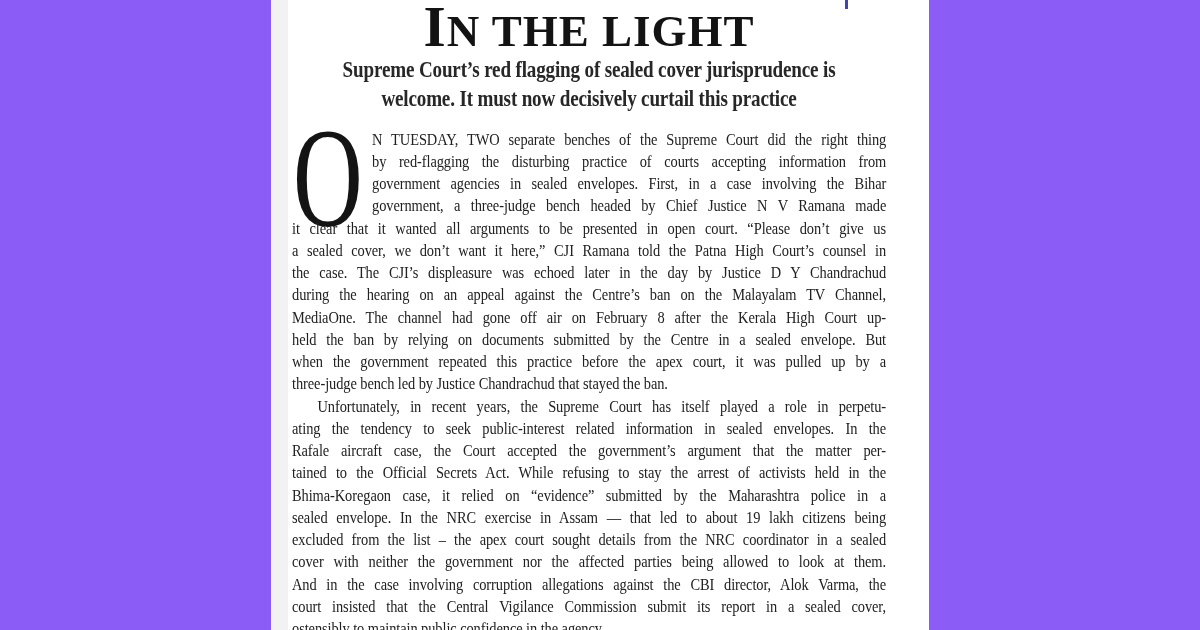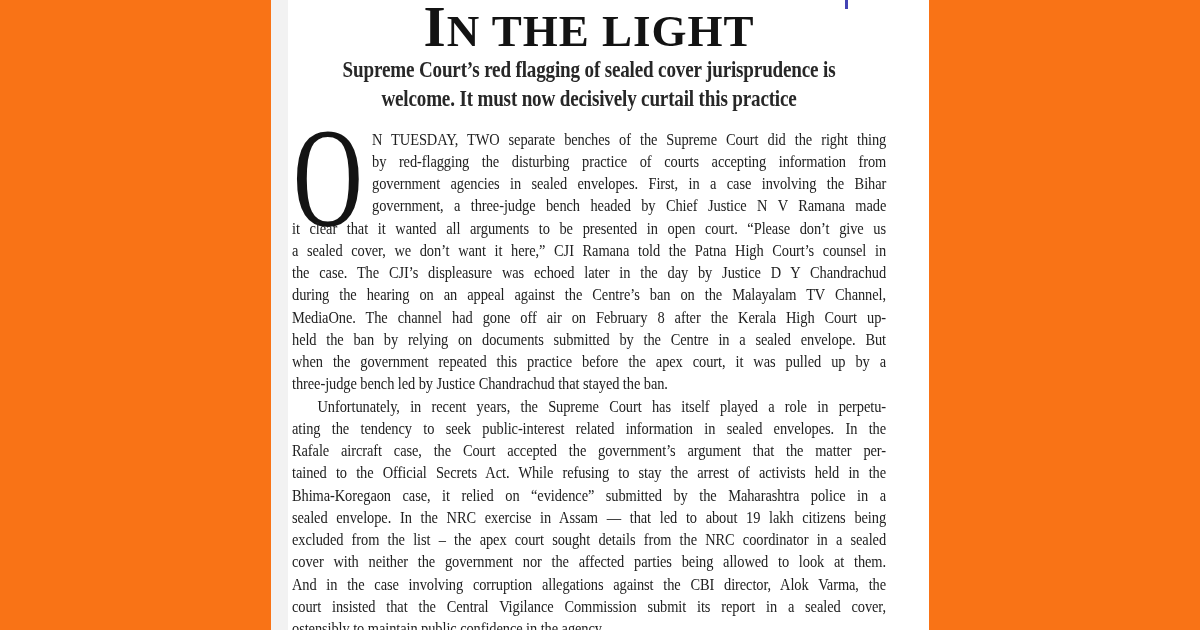--- a/index.html
+++ b/index.html
@@ -1,16 +1,16 @@
 <!DOCTYPE html>
 <html><head>
 <meta charset="utf-8">
 <style>
   html,body{margin:0;padding:0;background:#474747;}
-  .stage{position:relative;width:1200px;height:630px;overflow:hidden;background:#f97316;
+  .stage{position:relative;width:1200px;height:630px;overflow:hidden;background:#8b5cf6;
          font-family:"Liberation Serif","DejaVu Serif",serif;}
   .page{position:absolute;left:271px;top:0;width:658px;height:630px;background:#ffffff;}
   .strip{position:absolute;left:0;top:0;width:17px;height:630px;background:#f2f2f2;}
   .linkfrag{position:absolute;left:574px;top:0;width:3px;height:9px;background:#4343b4;}
 
   .title{position:absolute;left:21px;top:0;width:594px;margin:0;text-align:center;
          font-weight:700;color:#131313;font-size:45px;line-height:54px;letter-spacing:1px;
          white-space:nowrap;}
   .title .init{font-size:57px;line-height:54px;}
 

